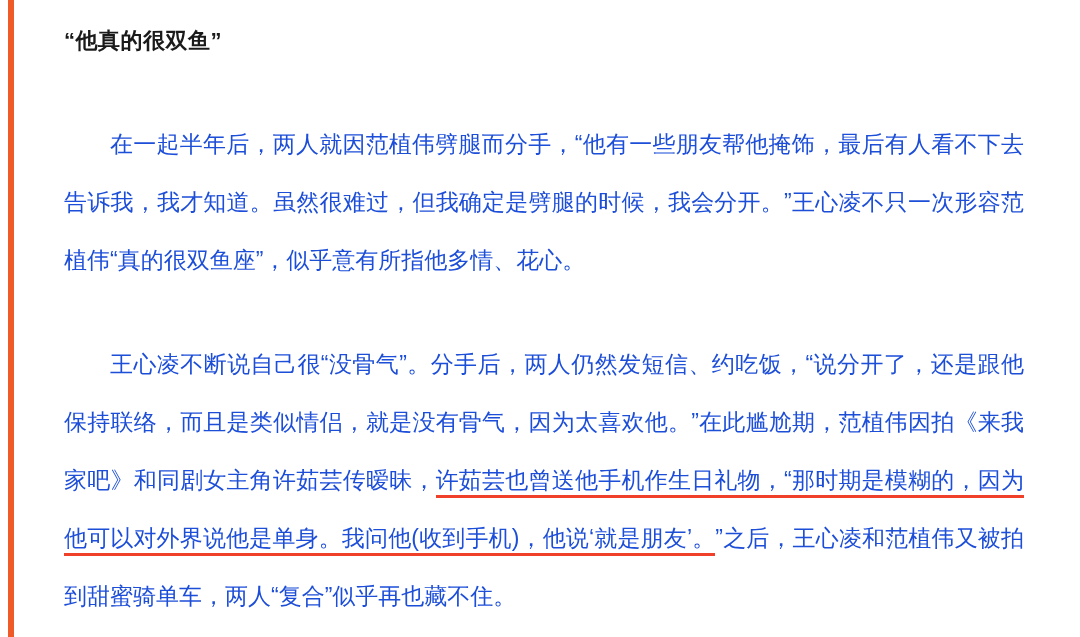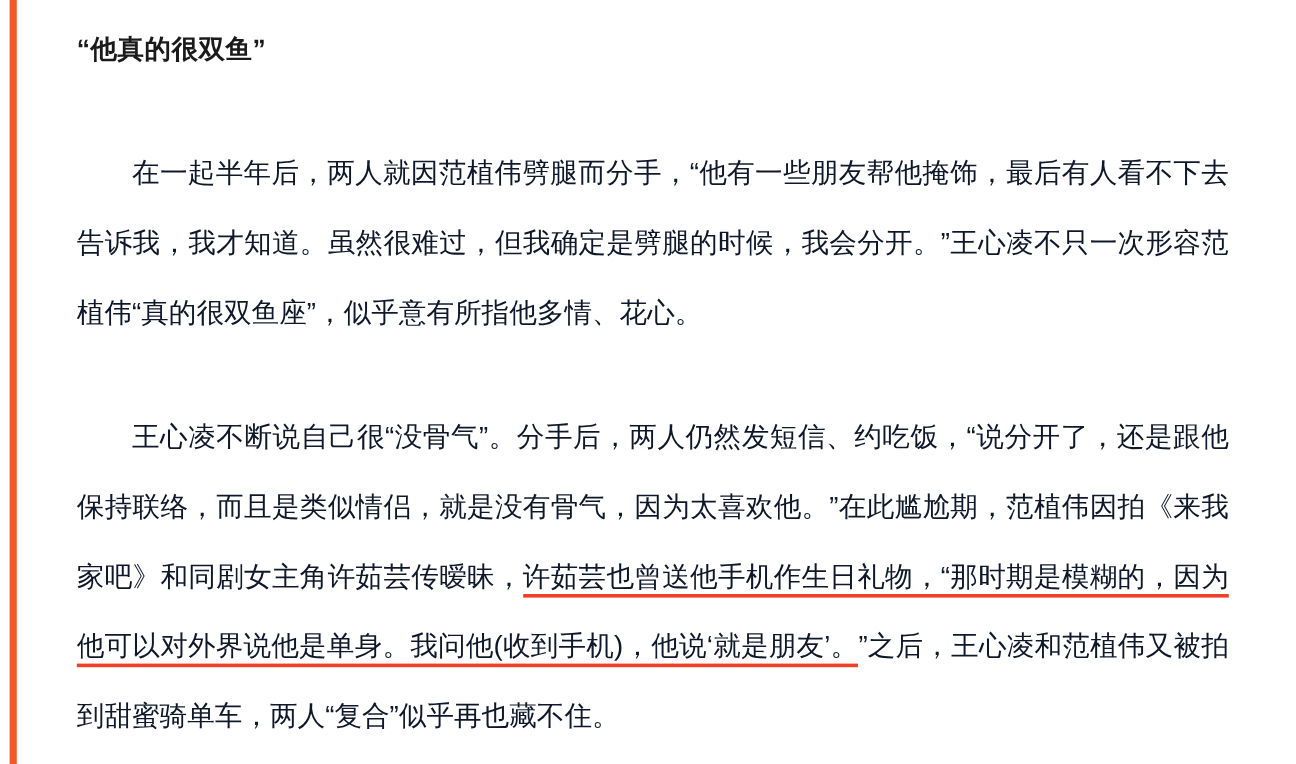--- a/index.html
+++ b/index.html
@@ -41,21 +41,21 @@
     font-size: 22px;
     font-weight: bold;
     color: #1a1a1a;
     letter-spacing: 0.5px;
     margin: 0;
     padding-top: 26px;
     line-height: 1.4;
   }
   .para {
     font-size: 23px;
-    color: #0f172a;
+    color: #1d4ed8;
     line-height: 58px;
     text-align: justify;
     text-justify: inter-ideograph;
     margin: 0;
     text-indent: 2em;
   }
   .para.p1 {
     margin-top: 58px;
   }
   .para.p2 {

